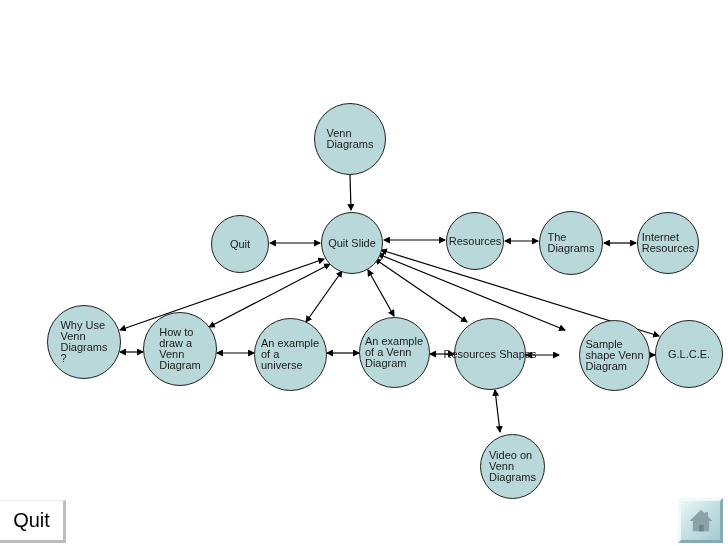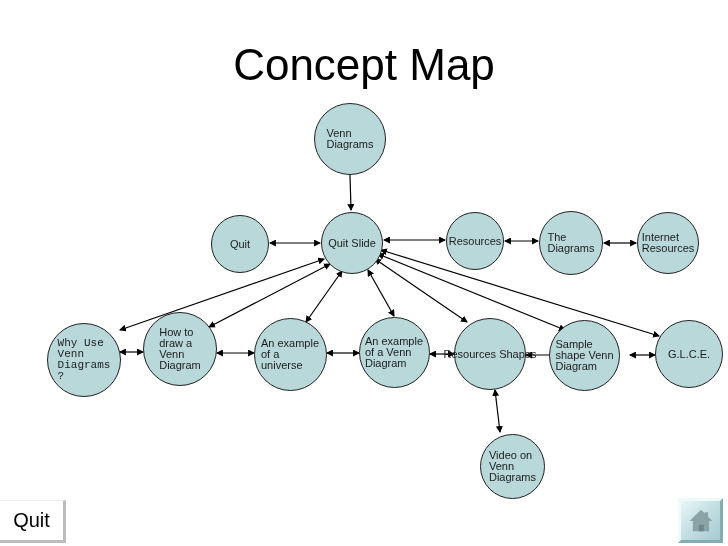--- a/index.html
+++ b/index.html
@@ -88,21 +88,20 @@
     justify-content: center;
     cursor: pointer;
   }
   #home-button svg { display: block; }
 </style>
 </head>
 <body>
 
 <div id="slide">
 
-  <h1 id="slide-title">Concept Map</h1>
 
   <svg id="edges" width="728" height="546" viewBox="0 0 728 546" xmlns="http://www.w3.org/2000/svg">
     <defs>
       <marker id="arrowhead" viewBox="0 0 10 10" refX="8.5" refY="5" markerWidth="7" markerHeight="7" markerUnits="userSpaceOnUse" orient="auto-start-reverse">
         <path d="M0,0 L10,5 L0,10 z"></path>
       </marker>
     </defs>
   <line x1="350" y1="175" x2="351" y2="210" marker-end="url(#arrowhead)"></line>
       <line x1="270" y1="243" x2="320" y2="243" marker-end="url(#arrowhead)" marker-start="url(#arrowhead)"></line>
       <line x1="384" y1="240" x2="445" y2="240" marker-end="url(#arrowhead)" marker-start="url(#arrowhead)"></line>
@@ -139,21 +138,21 @@
         <span class="node-label">Resources</span>
       </div>
       <div class="node" style="left: 539px; top: 211px; width: 64px; height: 64px;">
         <span class="node-label">The
 Diagrams</span>
       </div>
       <div class="node" style="left: 637px; top: 212px; width: 62px; height: 62px;">
         <span class="node-label">Internet
 Resources</span>
       </div>
-      <div class="node" style="left: 47px; top: 323px; width: 74px; height: 74px; font-family: Liberation Mono, monospace;">
+      <div class="node" style="left: 47px; top: 305px; width: 74px; height: 74px;">
         <span class="node-label">Why Use
 Venn
 Diagrams
 ?</span>
       </div>
       <div class="node" style="left: 143px; top: 312px; width: 74px; height: 74px;">
         <span class="node-label">How to
 draw a
 Venn
 Diagram</span>
@@ -164,21 +163,21 @@
 universe</span>
       </div>
       <div class="node" style="left: 358.5px; top: 316.5px; width: 71px; height: 71px;">
         <span class="node-label">An example
 of a Venn
 Diagram</span>
       </div>
       <div class="node" style="left: 454px; top: 318px; width: 72px; height: 72px;">
         <span class="node-label">Resources Shapes</span>
       </div>
-      <div class="node" style="left: 549px; top: 319.5px; width: 71px; height: 71px;">
+      <div class="node" style="left: 579px; top: 319.5px; width: 71px; height: 71px;">
         <span class="node-label">Sample
 shape Venn
 Diagram</span>
       </div>
       <div class="node" style="left: 655px; top: 320px; width: 68px; height: 68px;">
         <span class="node-label">G.L.C.E.</span>
       </div>
       <div class="node" style="left: 480px; top: 433.5px; width: 65px; height: 65px;">
         <span class="node-label">Video on
 Venn

